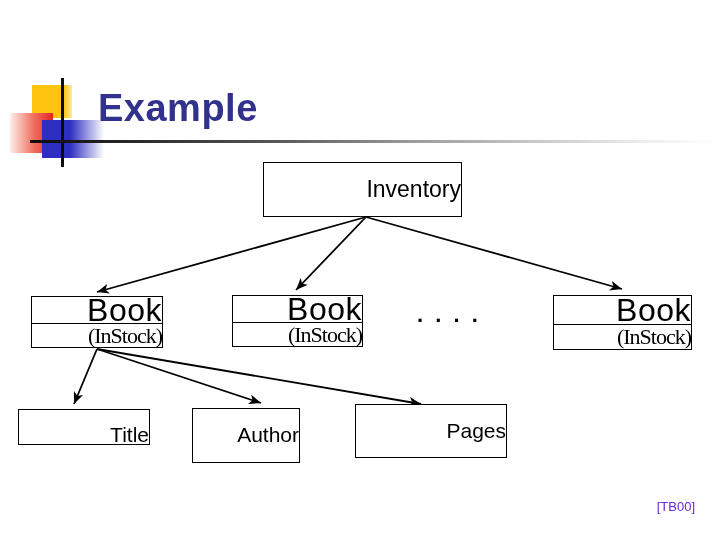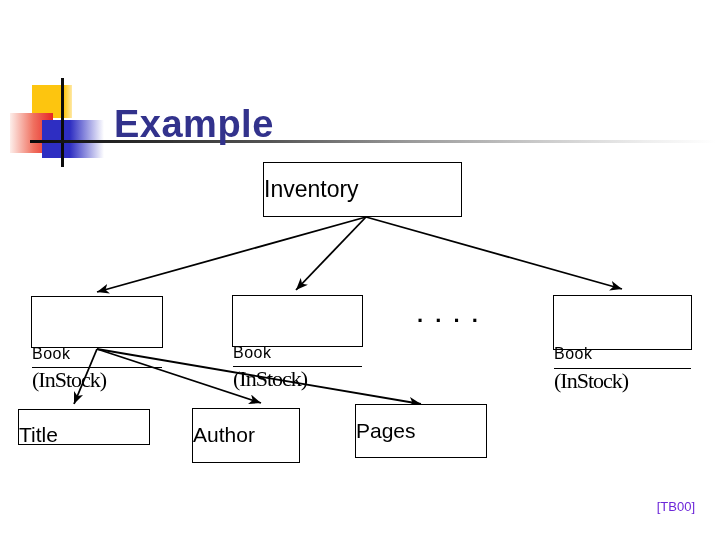--- a/index.html
+++ b/index.html
@@ -42,52 +42,51 @@
     position: absolute;
     left: 30px; top: 140px; width: 686px; height: 3px;
     background: linear-gradient(to right,
       #0b0b0b 0%, #222222 12%, #555555 35%, #999999 55%,
       #cccccc 75%, #eeeeee 90%, rgba(255,255,255,0) 100%);
   }
 
   .slide-title {
     position: absolute;
     left: 98px; top: 86px;
-    margin: 16px;
+    margin: 0;
     font-size: 38px;
     line-height: 44px;
     font-weight: bold;
     color: #32328c;
     letter-spacing: 0.5px;
   }
 
   
   .arrows {
     position: absolute;
     left: 0; top: 0; width: 720px; height: 540px;
     pointer-events: none;
   }
   .node {
     position: absolute;
     border: 1.5px solid #000000;
     background: #ffffff;
     box-sizing: border-box;
-    text-align: left;
+    text-align: right;
   }
   .node-root {
     left: 263px; top: 162px; width: 199px; height: 55px;
     font-size: 23px;
     line-height: 52px;
   }
   .book-top {
-    font-size: 16px;
+    font-size: 32px;
     line-height: 26px;
     height: 26px;
     letter-spacing: 0.5px;
-    margin-top: 44px;
   }
   .book-sub {
     border-top: 1.5px solid #000000;
     font-family: Liberation Serif, serif;
     font-size: 22px;
     line-height: 23px;
     letter-spacing: -1px;
   }
   .node-book1 { left: 31px;  top: 296px; width: 132px; height: 52px; }
   .node-book2 { left: 232px; top: 295px; width: 131px; height: 52px; }
@@ -103,21 +102,21 @@
     letter-spacing: 3px;
     text-align: center;
     white-space: nowrap;
   }
 
   .node-leaf {
     font-size: 21px;
   }
   .node-title  { left: 18px;  top: 409px; width: 132px; height: 36px; line-height: 50px; }
   .node-author { left: 192px; top: 408px; width: 108px; height: 55px; line-height: 52px; }
-  .node-pages  { left: 355px; top: 404px; width: 132px; height: 54px; line-height: 51px; }
+  .node-pages  { left: 355px; top: 404px; width: 152px; height: 54px; line-height: 51px; }
 
   .footer-ref {
     position: absolute;
     right: 25px; top: 499px;
     font-size: 13px;
     color: #6d28d9;
   }
 </style>
 </head>
 <body>

